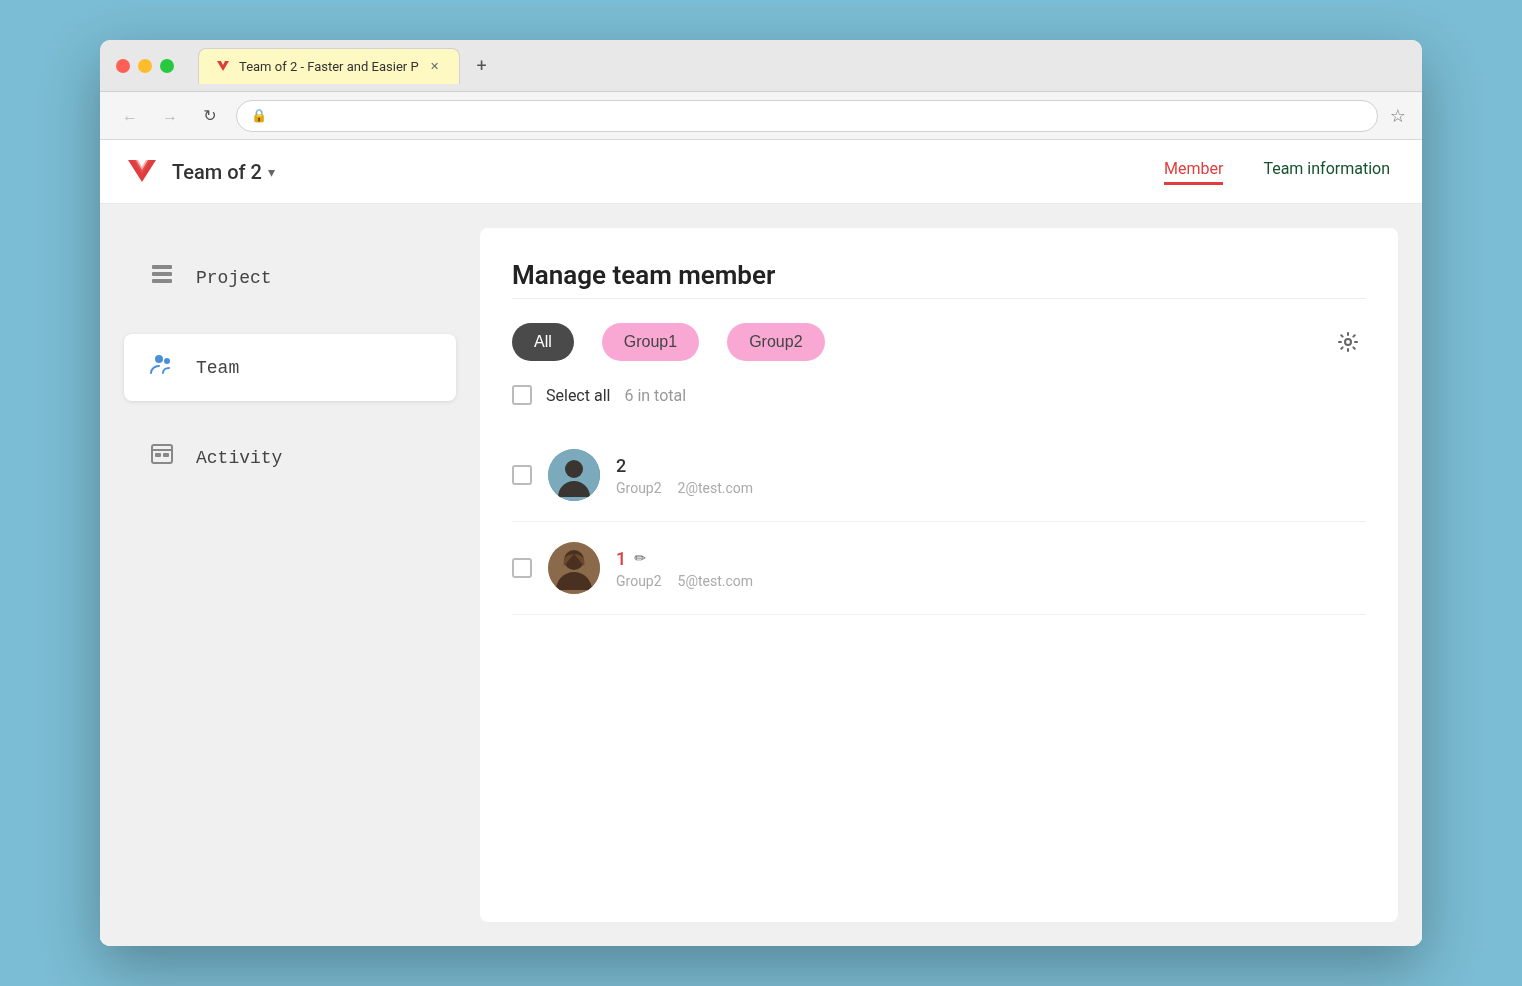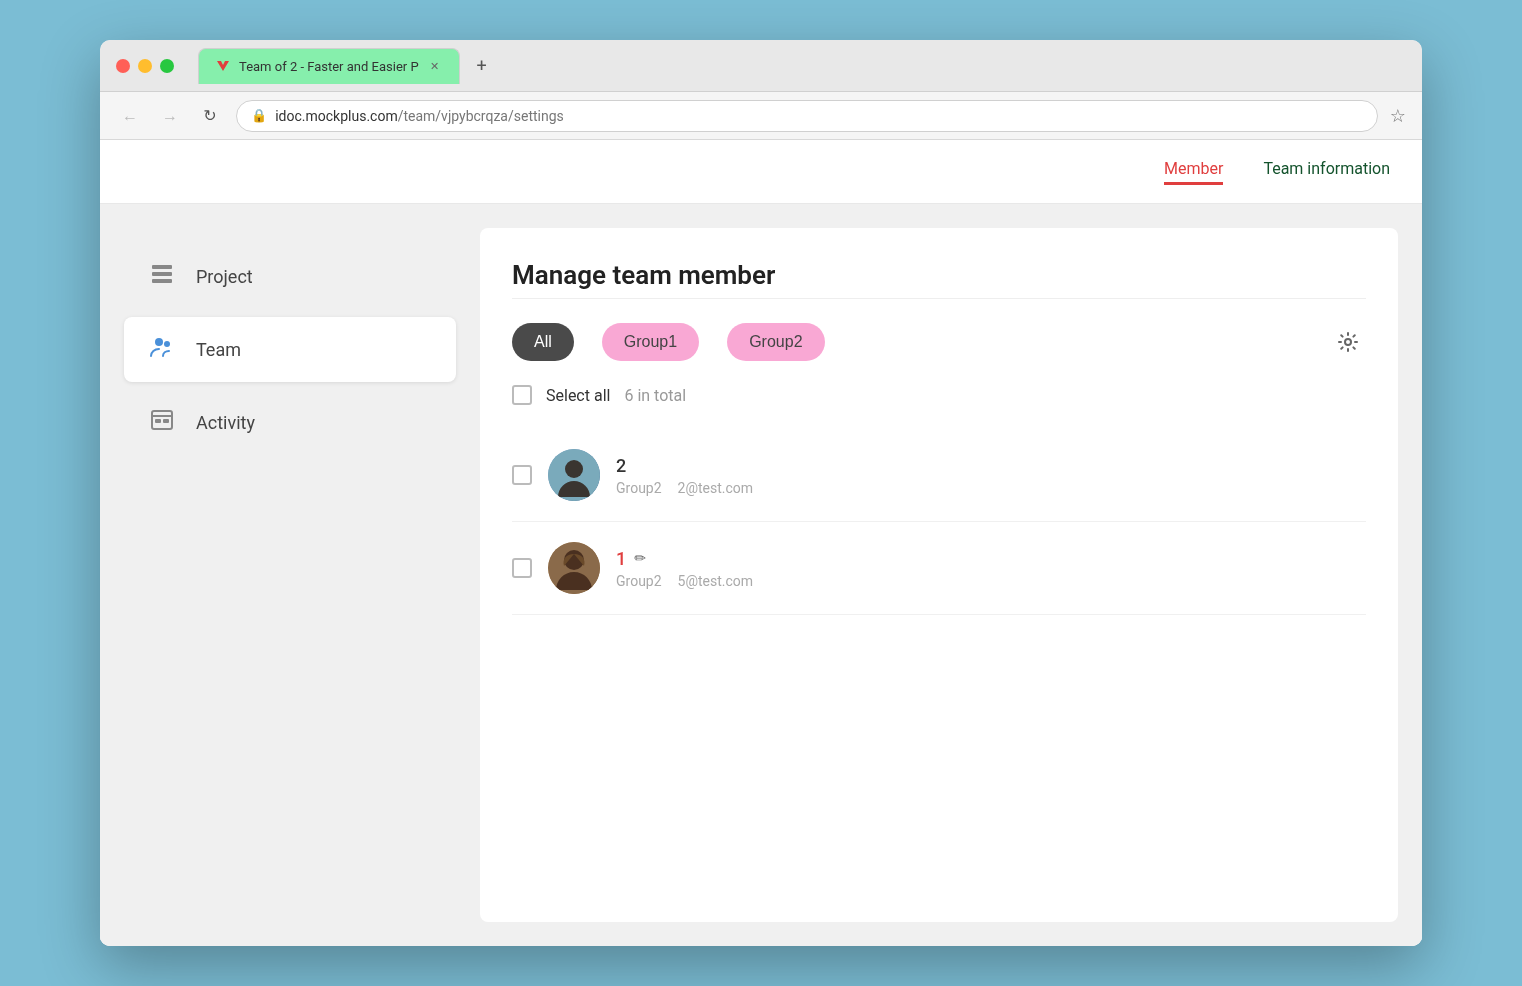--- a/index.html
+++ b/index.html
@@ -56,21 +56,21 @@
 
     .tab-bar {
       display: flex;
       align-items: center;
       flex: 1;
       margin-left: 12px;
       gap: 8px;
     }
 
     .tab {
-      background: #86efac;
+      background: #fef9c3;
       border-radius: 8px 8px 0 0;
       padding: 8px 16px;
       display: flex;
       align-items: center;
       gap: 8px;
       font-size: 13px;
       color: #333;
       height: 36px;
       border: 1px solid #d0d0d0;
       border-bottom: none;
@@ -231,21 +231,22 @@
     }
 
     
     .sidebar {
       width: 380px;
       min-width: 380px;
       background: #f0f0f0;
       padding: 40px 24px;
       display: flex;
       flex-direction: column;
-      gap: 8px;
+      gap: 23px;
+      font-family: Liberation Mono, monospace;
     }
 
     .sidebar-item {
       display: flex;
       align-items: center;
       gap: 20px;
       padding: 18px 24px;
       border-radius: 8px;
       cursor: pointer;
       font-size: 18px;
@@ -448,30 +449,39 @@
       <div class="new-tab-btn">+</div>
     </div>
   </div>
 
   <div class="address-bar">
     <div class="nav-btn disabled">←</div>
     <div class="nav-btn" style="color:#bbb;">→</div>
     <div class="nav-btn">↻</div>
     <div class="url-bar">
       <span class="url-lock">🔒</span>
-      <span class="url-text">
-        <span class="url-domain">idoc.mockplus.com</span><span class="url-path">/team/vjpybcrqza/settings</span>
-      </span>
     </div>
     <div class="bookmark-btn">☆</div>
   </div>
 
   <div class="app-content">
 
     <div class="app-header">
+      <div class="logo-area">
+        <div class="mockplus-logo">
+          <svg width="36" height="36" viewBox="0 0 36 36" fill="none">
+            <path d="M4 8L18 30L32 8H24L18 18L12 8H4Z" fill="#e03e3e"></path>
+            <path d="M10 8L18 22L26 8H22L18 15L14 8H10Z" fill="#f06060" opacity="0.5"></path>
+          </svg>
+        </div>
+        <div class="team-name-btn">
+          <span>Team of 2</span>
+          <span class="dropdown-arrow">▾</span>
+        </div>
+      </div>
       <div class="header-tabs">
         <div class="header-tab active">
           <span>Member</span>
         </div>
         <div class="header-tab">
           <span>Team information</span>
         </div>
       </div>
     </div>
 

